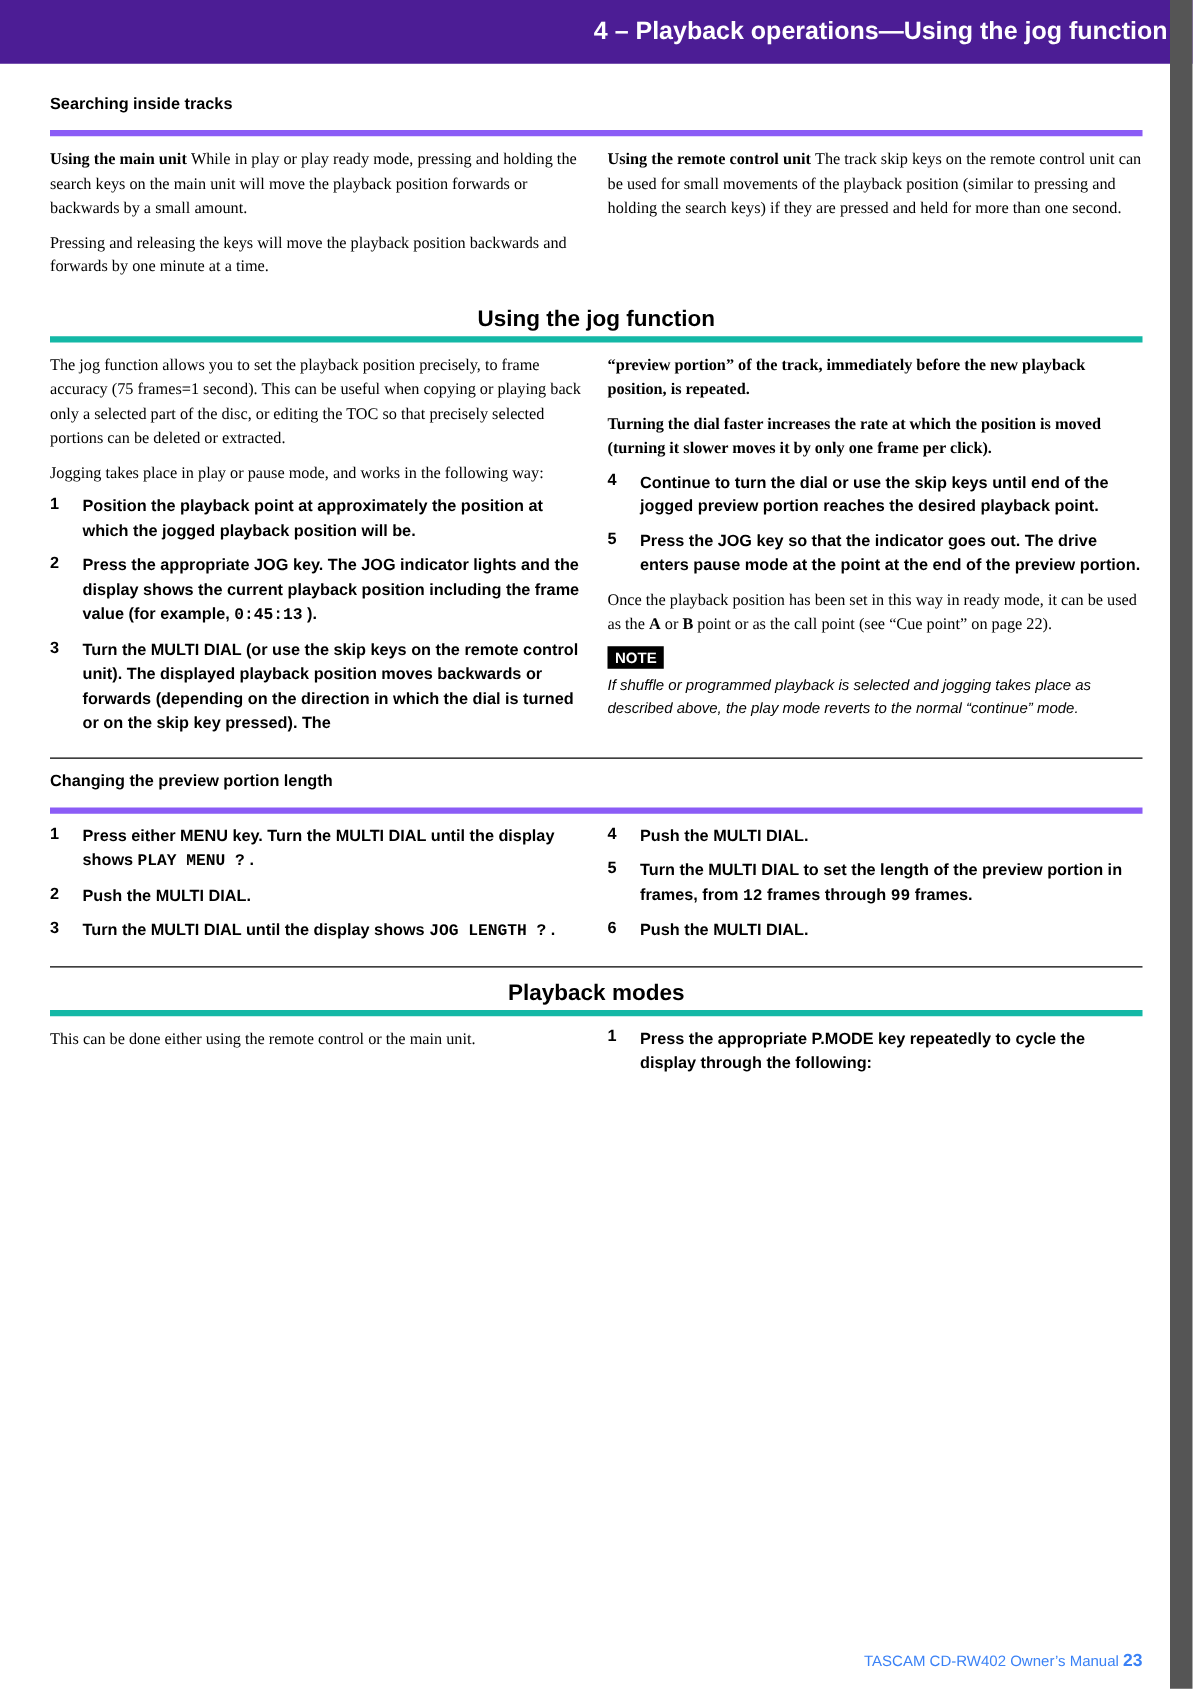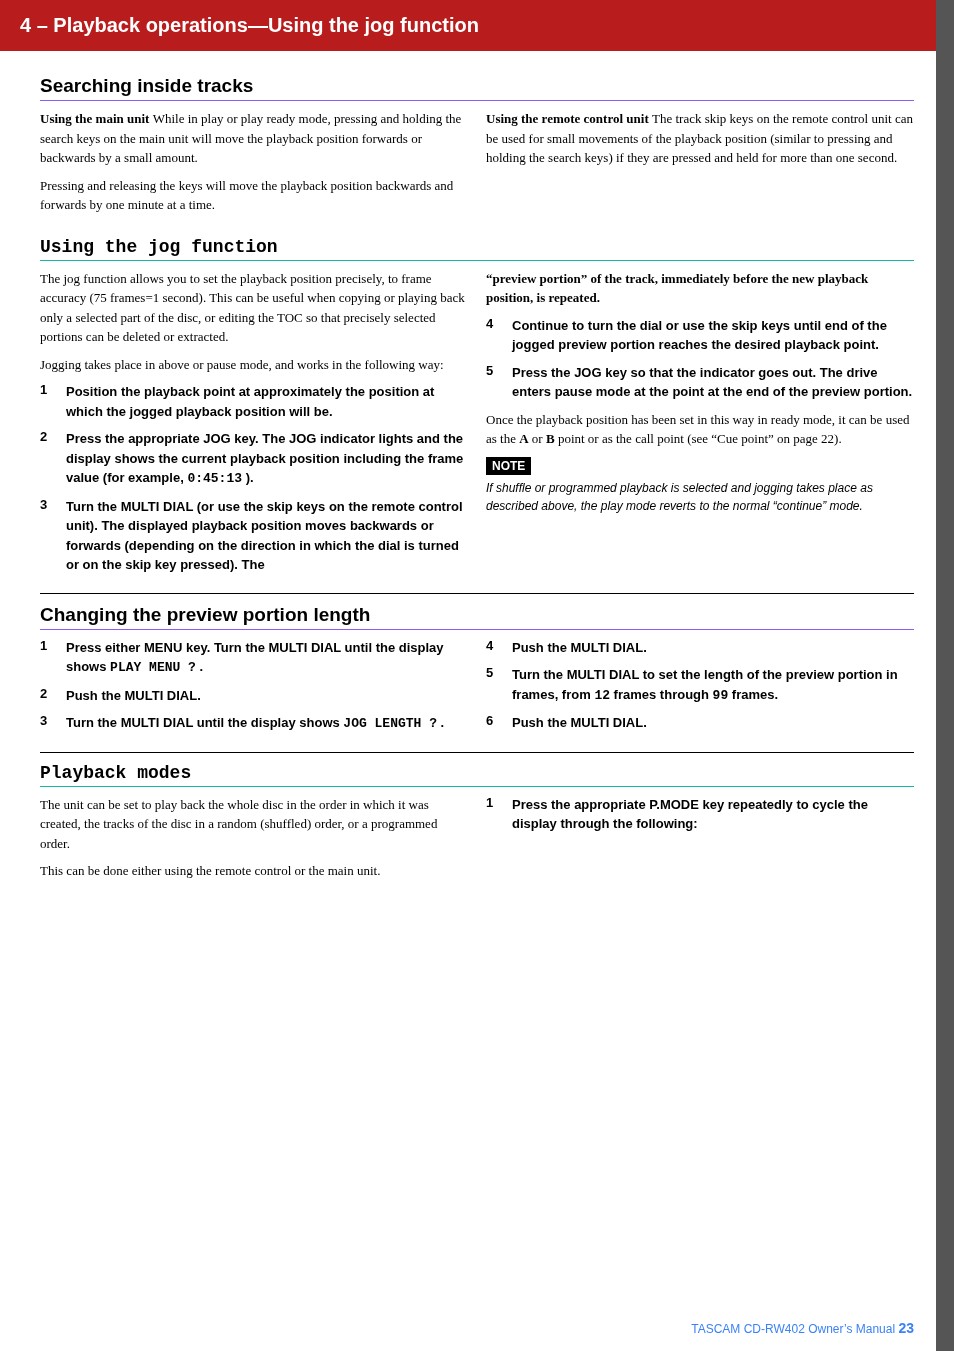--- a/index.html
+++ b/index.html
@@ -12,47 +12,48 @@
       min-height: 1351px;
     }
     .page {
       width: 954px;
       min-height: 1351px;
       background: #fff;
       position: relative;
     }
     
     .page-header {
-      background: #b91c1c;
+      background: #4c1d95;
       color: #fff;
-      text-align: left;
+      text-align: right;
       font-size: 20px;
       font-weight: bold;
       padding: 14px 20px;
       font-family: Arial, sans-serif;
     }
     .content {
       padding: 10px 40px 20px 40px;
     }
     
     .section-heading {
       font-family: Arial, sans-serif;
-      font-size: 19px;
-      font-weight: bold;
-      border-bottom: 1px solid #8b5cf6;
+      font-size: 13px;
+      font-weight: bold;
+      border-bottom: 5px solid #8b5cf6;
+      padding-bottom: 14px;
+      margin-bottom: 8px;
+    }
+    .section-heading-large {
+      font-family: Liberation Sans, sans-serif;
+      font-size: 18px;
+      font-weight: bold;
+      border-bottom: 5px solid #14b8a6;
       padding-bottom: 3px;
       margin-bottom: 8px;
-    }
-    .section-heading-large {
-      font-family: Liberation Mono, monospace;
-      font-size: 18px;
-      font-weight: bold;
-      border-bottom: 1px solid #14b8a6;
-      padding-bottom: 3px;
-      margin-bottom: 8px;
+      text-align: center;
     }
     
     .two-col {
       display: flex;
       gap: 18px;
     }
     .col-left { flex: 1; }
     .col-right { flex: 1; }
     p { margin-bottom: 8px; line-height: 1.5; }
     b { font-weight: bold; }
@@ -153,21 +154,21 @@
         </p>
       </div>
     </div>
 
     <div class="section-gap"></div>
     <div class="section-heading-large">Using the jog function</div>
 
     <div class="two-col">
       <div class="col-left">
         <p>The jog function allows you to set the playback position precisely, to frame accuracy (75 frames=1 second). This can be useful when copying or playing back only a selected part of the disc, or editing the TOC so that precisely selected portions can be deleted or extracted.</p>
-        <p>Jogging takes place in above or pause mode, and works in the following way:</p>
+        <p>Jogging takes place in play or pause mode, and works in the following way:</p>
 
         <div class="num-list">
           <div class="num-item">
             <span class="num">1</span>
             <span class="text">Position the playback point at approximately the position at which the jogged playback position will be.</span>
           </div>
           <div class="num-item">
             <span class="num">2</span>
             <span class="text">
               <span>Press the appropriate JOG key. The JOG indicator lights and the display shows the current playback position including the frame value (for example, </span>
@@ -178,20 +179,23 @@
           <div class="num-item">
             <span class="num">3</span>
             <span class="text">Turn the MULTI DIAL (or use the skip keys on the remote control unit). The displayed playback position moves backwards or forwards (depending on the direction in which the dial is turned or on the skip key pressed). The</span>
           </div>
         </div>
       </div>
 
       <div class="col-right">
         <p>
           <b>“preview portion” of the track, immediately before the new playback position, is repeated.</b>
+        </p>
+        <p>
+          <b>Turning the dial faster increases the rate at which the position is moved (turning it slower moves it by only one frame per click).</b>
         </p>
 
         <div class="num-list">
           <div class="num-item">
             <span class="num">4</span>
             <span class="text">Continue to turn the dial or use the skip keys until end of the jogged preview portion reaches the desired playback point.</span>
           </div>
           <div class="num-item">
             <span class="num">5</span>
             <span class="text">Press the JOG key so that the indicator goes out. The drive enters pause mode at the point at the end of the preview portion.</span>
@@ -263,21 +267,20 @@
           </div>
         </div>
       </div>
     </div>
 
     <hr class="section-rule">
     <div class="section-heading-large">Playback modes</div>
 
     <div class="two-col">
       <div class="col-left">
-        <p>The unit can be set to play back the whole disc in the order in which it was created, the tracks of the disc in a random (shuffled) order, or a programmed order.</p>
         <p>This can be done either using the remote control or the main unit.</p>
       </div>
       <div class="col-right">
         <div class="num-list">
           <div class="num-item">
             <span class="num">1</span>
             <span class="text">Press the appropriate P.MODE key repeatedly to cycle the display through the following:</span>
           </div>
         </div>
       </div>

